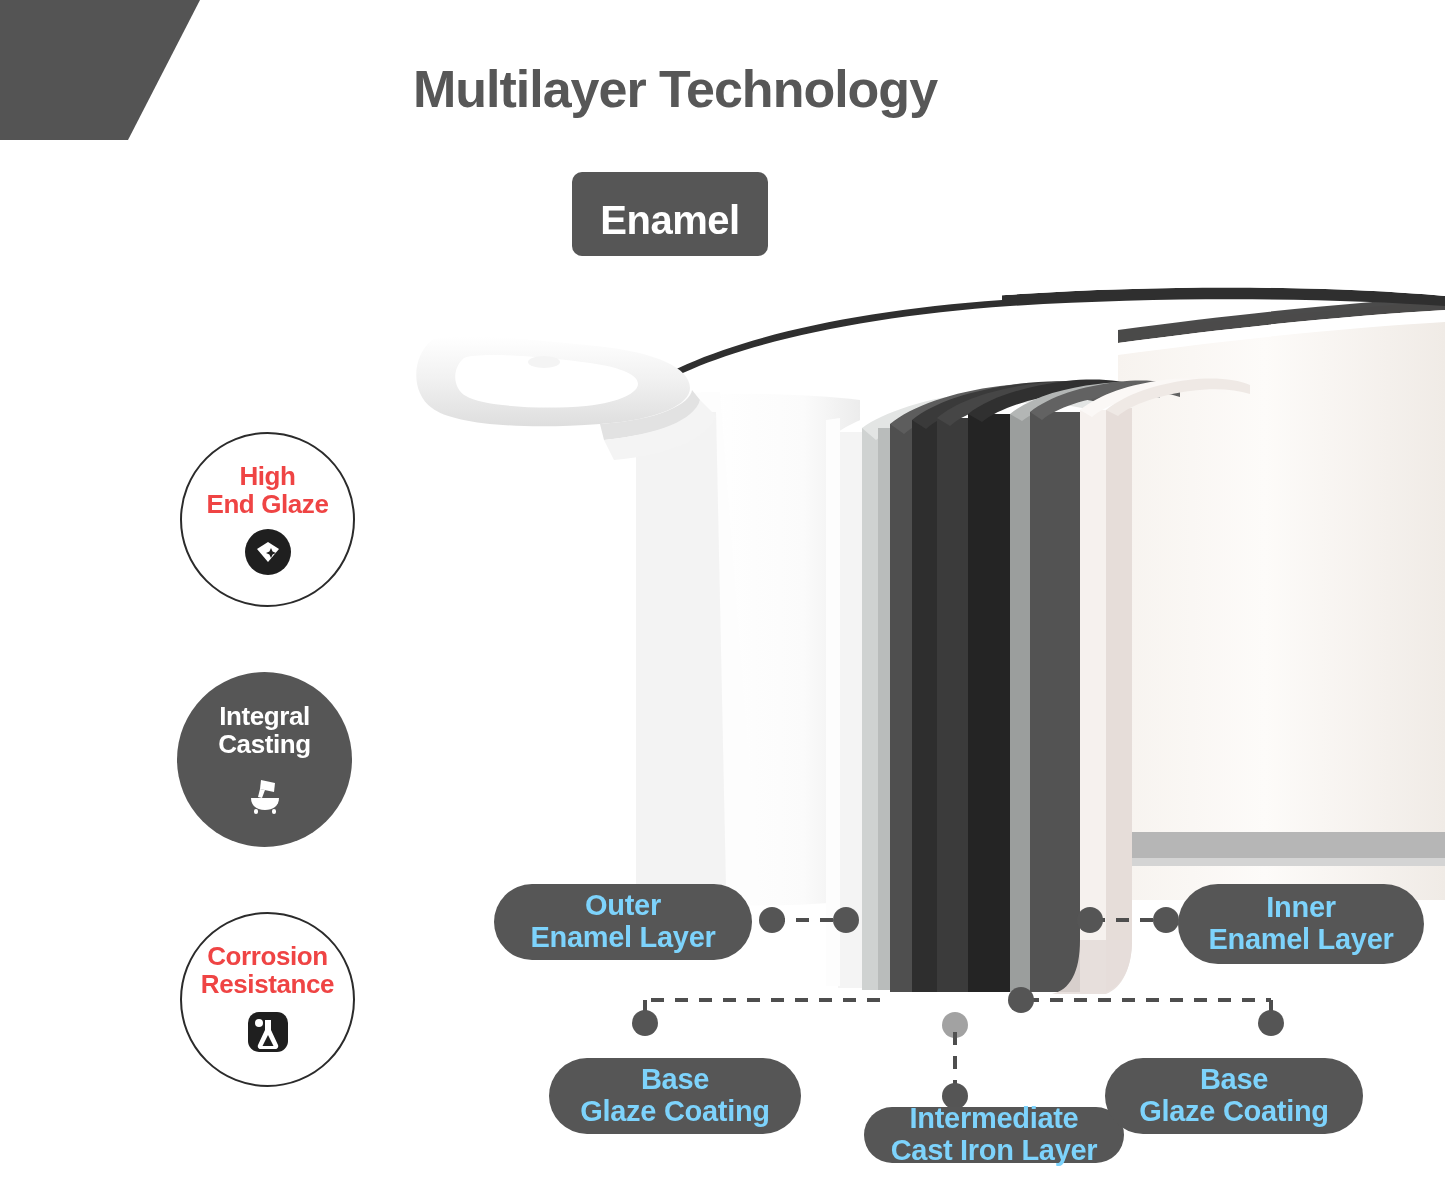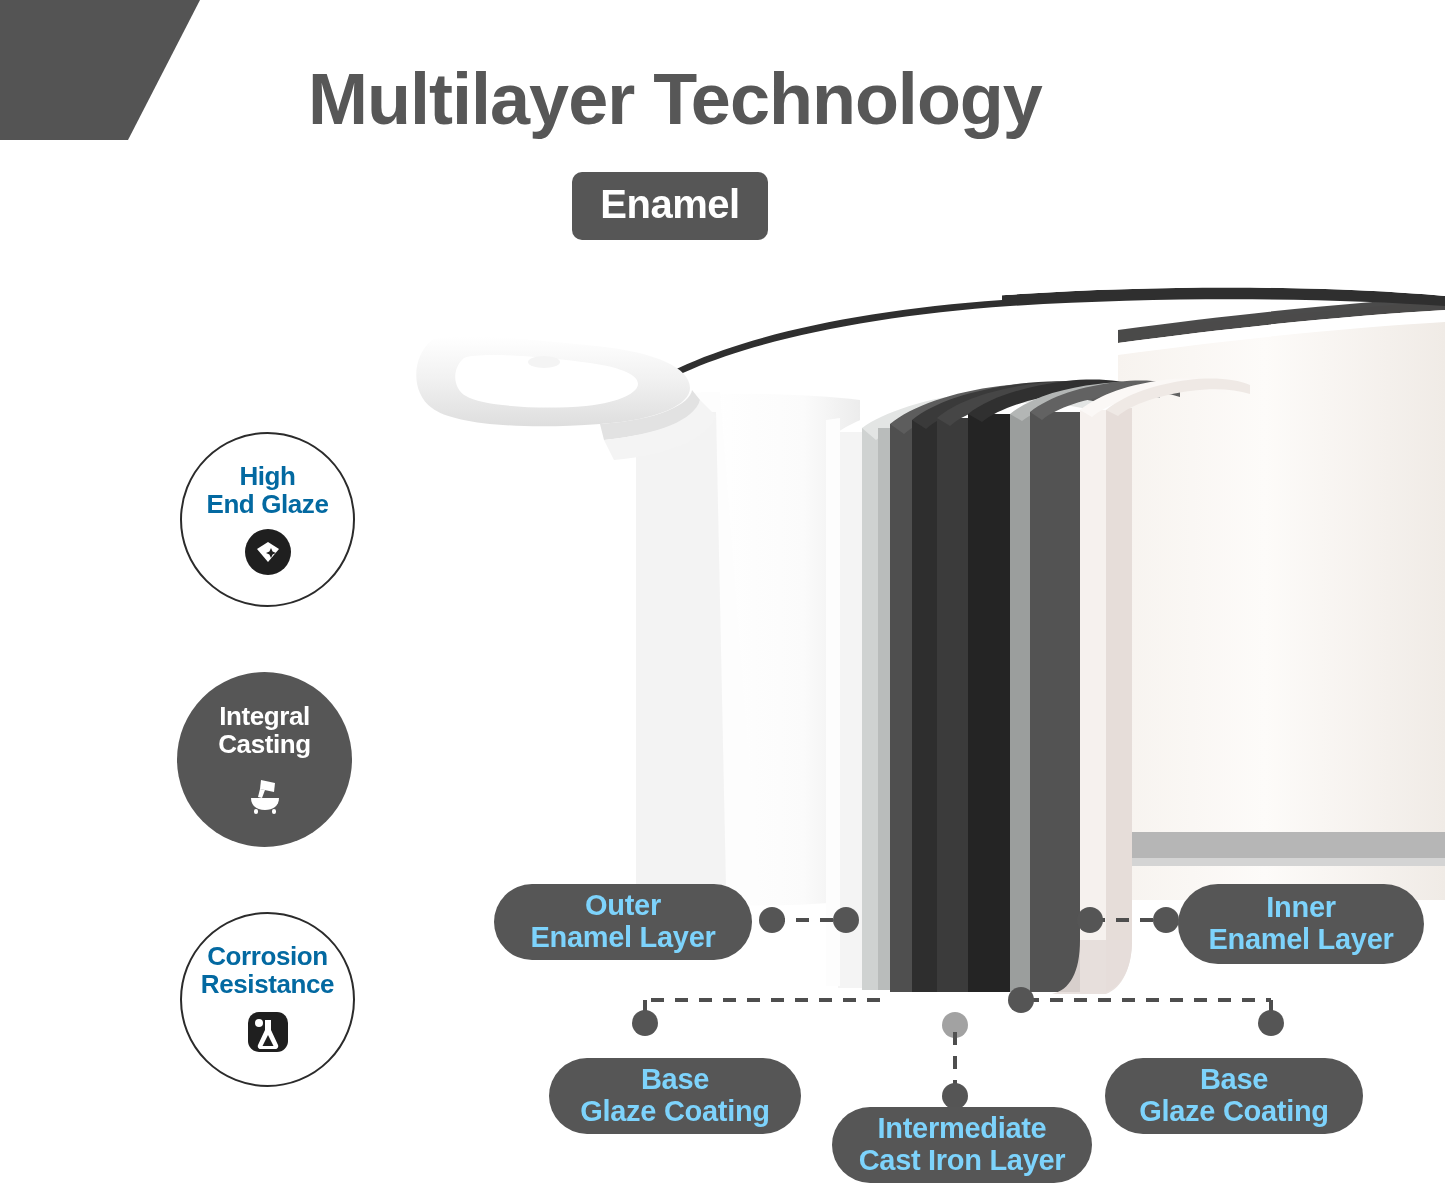--- a/index.html
+++ b/index.html
@@ -25,42 +25,42 @@
     width: 200px; height: 140px;
     background: #545454;
     clip-path: polygon(0 0, 100% 0, 64% 100%, 0 100%);
   }
 
   
   .title {
     position: absolute;
     left: 195px; top: 62px;
     width: 960px;
-    font-size: 72px;
+    font-size: 52px;
     font-weight: bold;
     color: #575757;
     letter-spacing: -1px;
     line-height: 1.05;
     text-align: center;
     white-space: nowrap;
   }
   .subtitle-wrap {
     position: absolute;
     left: 0; top: 172px;
     width: 1340px;
     text-align: center;
   }
   .subtitle {
     display: inline-block;
     background: #565656;
     color: #ffffff;
     font-size: 40px;
     font-weight: bold;
     letter-spacing: -0.5px;
-    padding: 10px 28px 13px 28px;
+    padding: 26px 28px 13px 28px;
     border-radius: 10px;
   }
 
   
   .badge {
     position: absolute;
     width: 175px; height: 175px;
     border-radius: 50%;
     display: flex;
     flex-direction: column;
@@ -78,21 +78,21 @@
   }
   .badge-label {
     font-size: 26px;
     font-weight: bold;
     line-height: 1.05;
     text-align: center;
     letter-spacing: -0.4px;
     white-space: pre-line;
     margin-bottom: 10px;
   }
-  .badge.outline .badge-label { color: #0369a1; }
+  .badge.outline .badge-label { color: #ef4444; }
   .badge.filled .badge-label { color: #ffffff; }
 
   .badge-icon { width: 48px; height: 48px; }
   .badge-icon svg { display: block; width: 48px; height: 48px; }
 
   #badge-0 { left: 180px; top: 432px; }
   #badge-1 { left: 177px; top: 672px; }
   #badge-2 { left: 180px; top: 912px; }
 
   
@@ -117,21 +117,21 @@
     white-space: pre-line;
     display: flex;
     align-items: center;
     justify-content: center;
     padding: 12px 26px;
     box-sizing: border-box;
   }
   #pill-outer  { left: 494px;  top: 884px;  width: 258px; height: 76px; }
   #pill-inner  { left: 1178px; top: 884px;  width: 246px; height: 80px; }
   #pill-base-l { left: 549px;  top: 1058px; width: 252px; height: 76px; }
-  #pill-inter  { left: 832px;  top: 1107px; width: 260px; height: 76px; }
+  #pill-inter  { left: 864px;  top: 1107px; width: 260px; height: 56px; }
   #pill-base-r { left: 1105px; top: 1058px; width: 258px; height: 76px; }
 
   .connectors { position: absolute; left:0; top:0; width:1445px; height:1189px; }
 </style>
 </head>
 <body>
 
 <div class="canvas">
 
   <div class="corner-wedge"></div>

